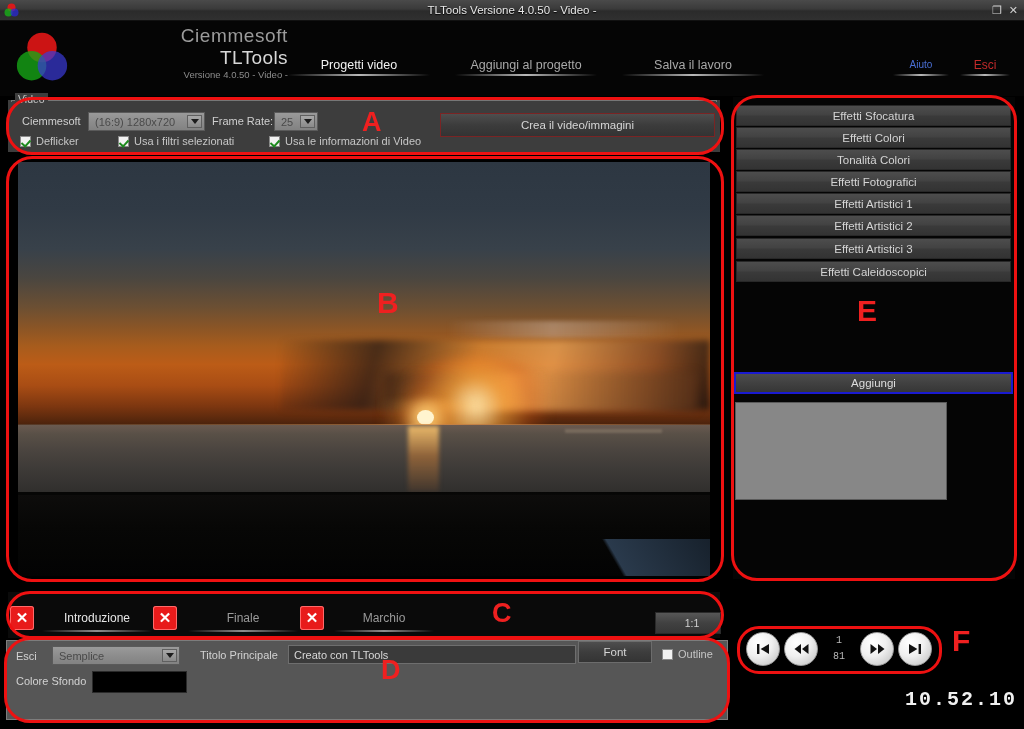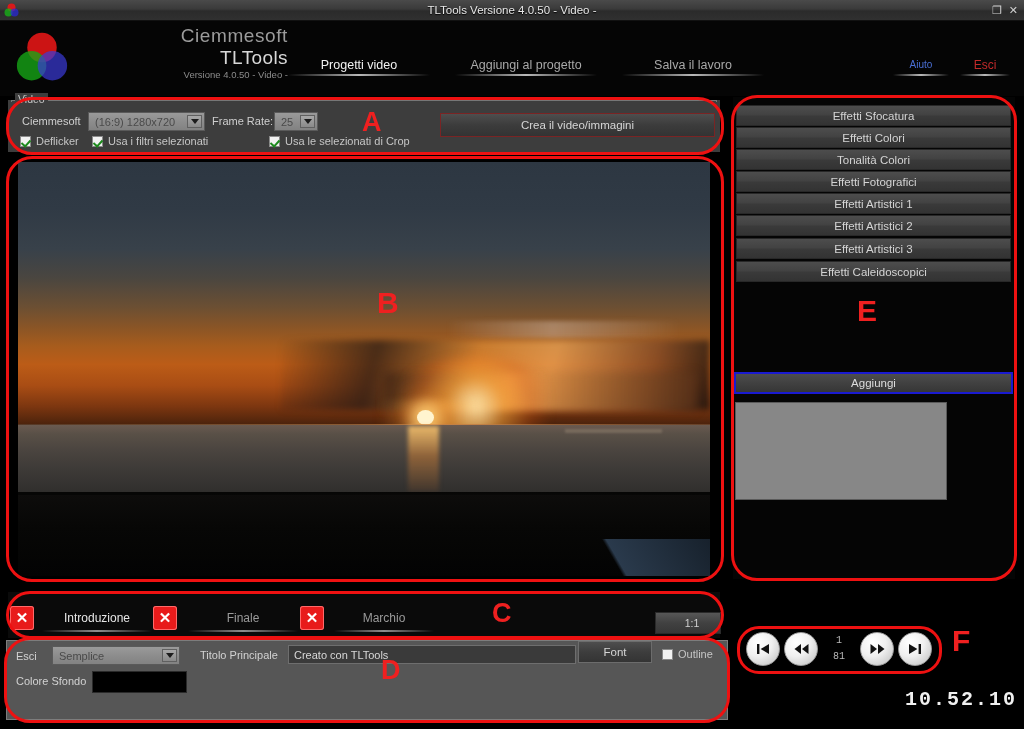--- a/index.html
+++ b/index.html
@@ -324,27 +324,27 @@
     <span>25</span>
     <span class="arrowbtn">
         <i></i>
       </span>
   </div>
 
   <div class="chk" style="left:20px; top:135px; z-index:5;">
     <i class="box"></i>
     <span>Deflicker</span>
   </div>
-  <div class="chk" style="left:92px; top:135px; z-index:5;">
+  <div class="chk" style="left:118px; top:135px; z-index:5;">
     <i class="box"></i>
     <span>Usa i filtri selezionati</span>
   </div>
   <div class="chk" style="left:269px; top:135px; z-index:5;">
     <i class="box"></i>
-    <span>Usa le selezionati di Crop</span>
+    <span>Usa le informazioni di Video</span>
   </div>
 
   <div class="btn-create">Crea il video/immagini</div>
 
   <div class="redframe" style="left:6px; top:97px; width:718px; height:58px;"></div>
   <div class="zone-letter" style="left:362px; top:107px; font-size:27px;">A</div>
 
   <div class="panelB">
     <div class="photo">
       <div class="sky"></div>

